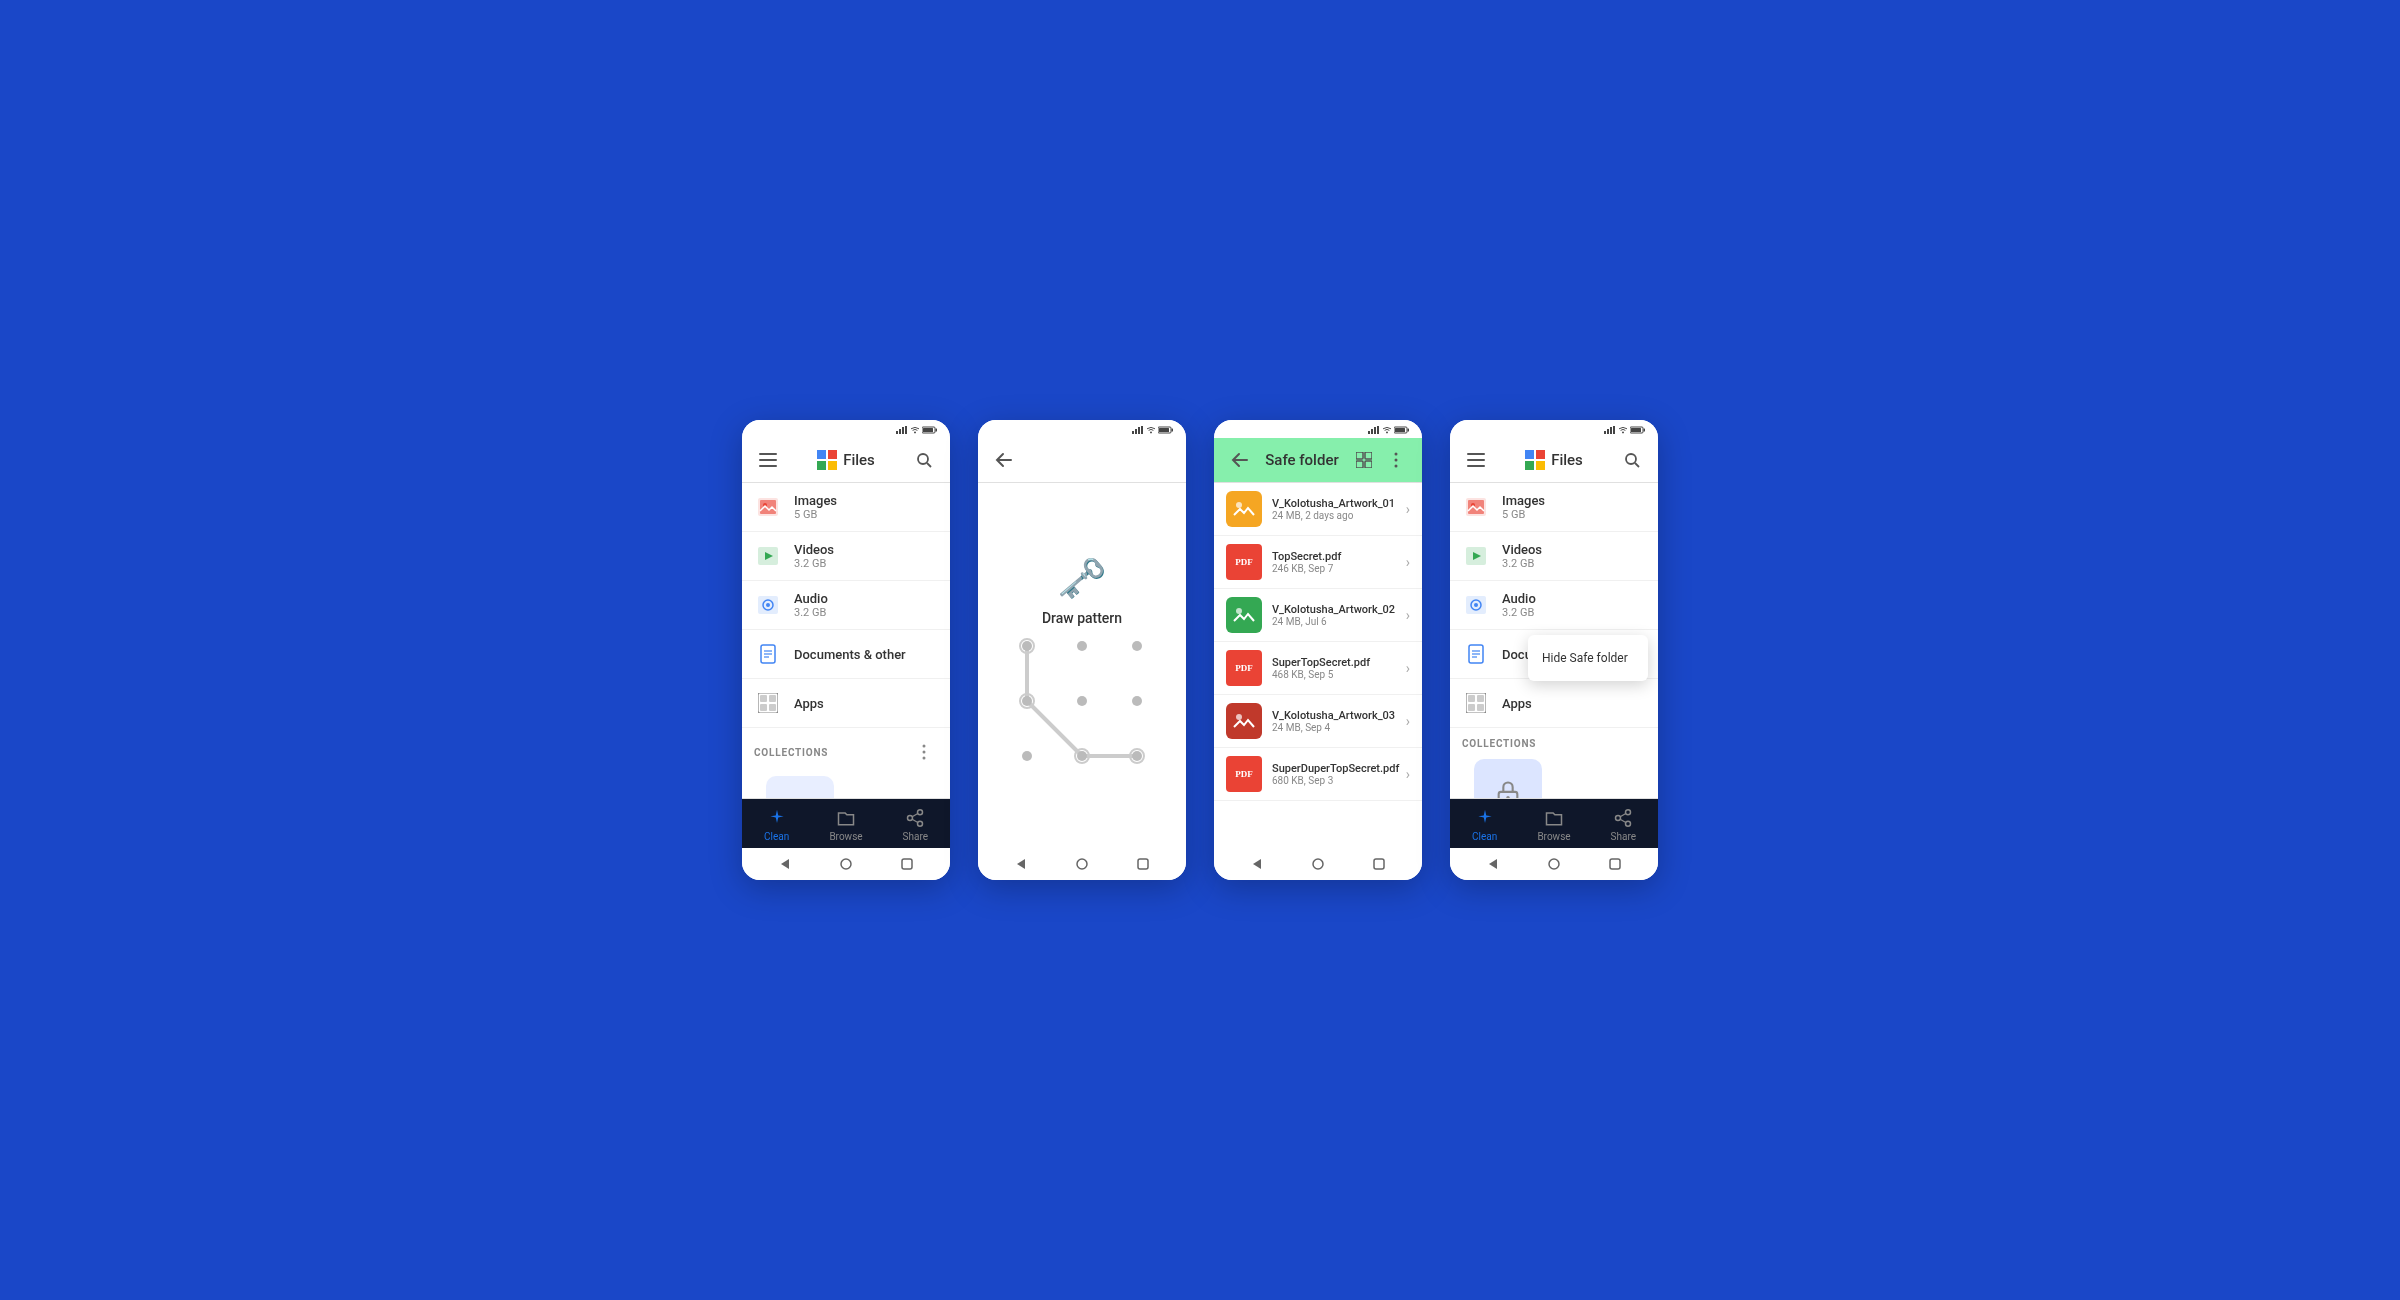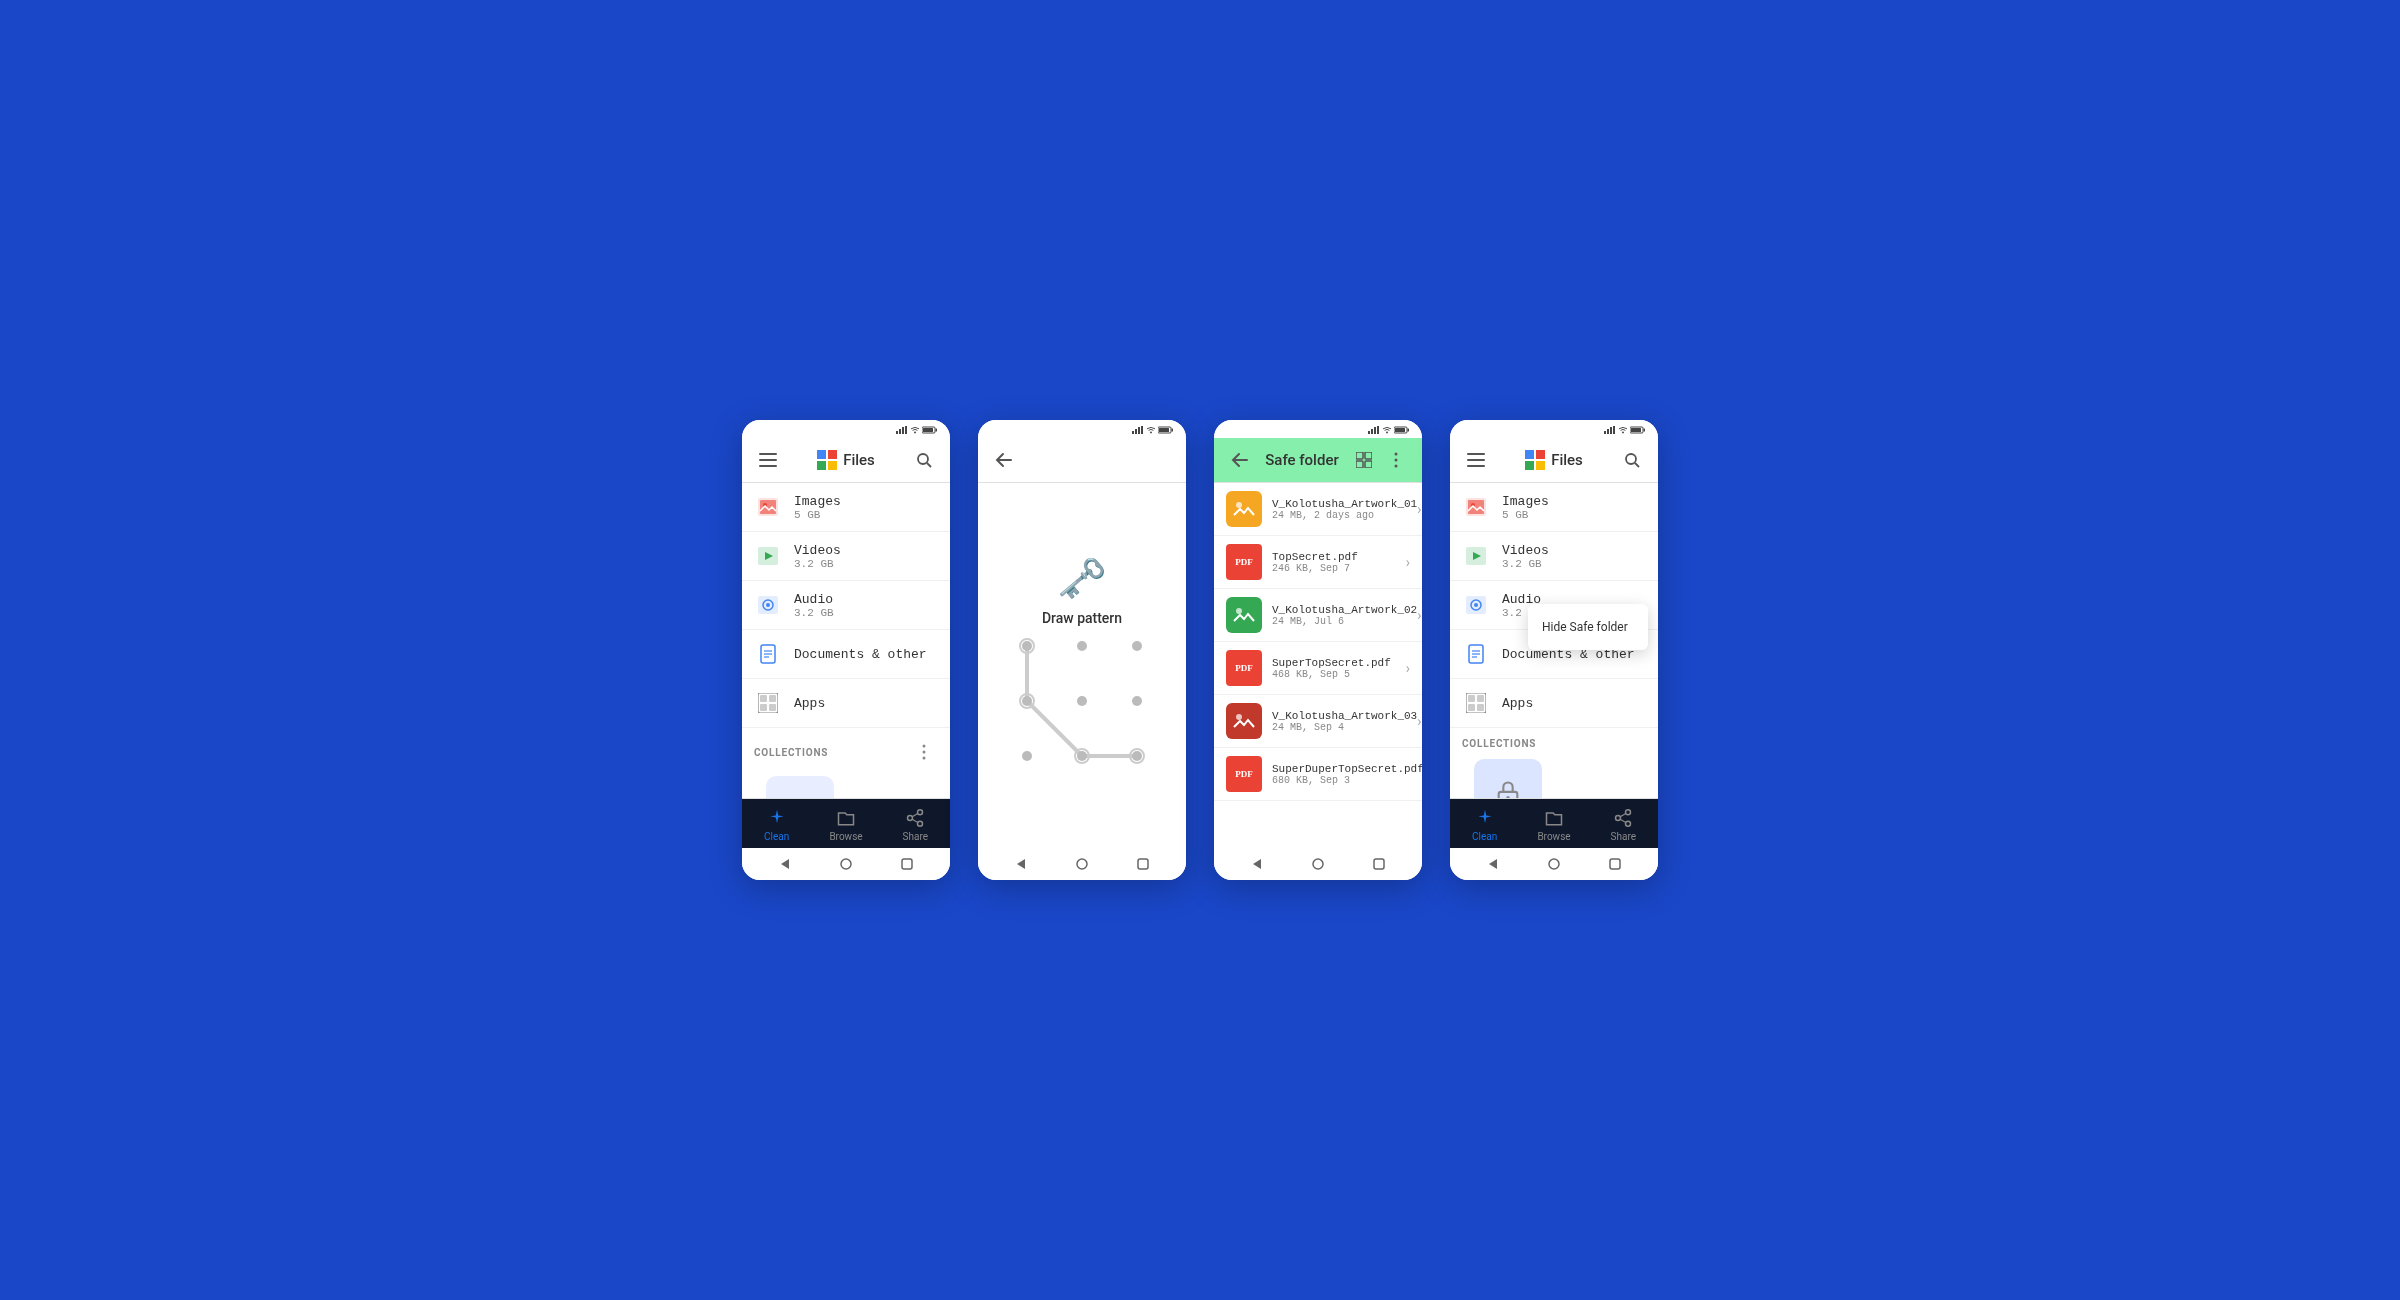--- a/index.html
+++ b/index.html
@@ -82,21 +82,20 @@
       width: 28px;
       height: 28px;
       margin-right: 12px;
       display: flex;
       align-items: center;
       justify-content: center;
       flex-shrink: 0;
     }
     .list-item-text {
       flex: 1;
-      font-family: Liberation Mono, monospace;
     }
     .list-item-title {
       font-size: 13px;
       font-weight: 500;
       color: #333;
     }
     .list-item-sub {
       font-size: 11px;
       color: #888;
     }
@@ -235,21 +234,21 @@
     .file-chevron {
       margin-left: auto;
       color: #aaa;
       font-size: 14px;
     }
 
     
     .context-menu {
       position: absolute;
       right: 10px;
-      top: 184px;
+      top: 215px;
       background: #fff;
       border-radius: 6px;
       box-shadow: 0 4px 16px rgba(0,0,0,0.18);
       padding: 8px 0;
       z-index: 10;
       min-width: 120px;
     }
     .context-menu-item {
       padding: 8px 14px;
       font-size: 12px;

